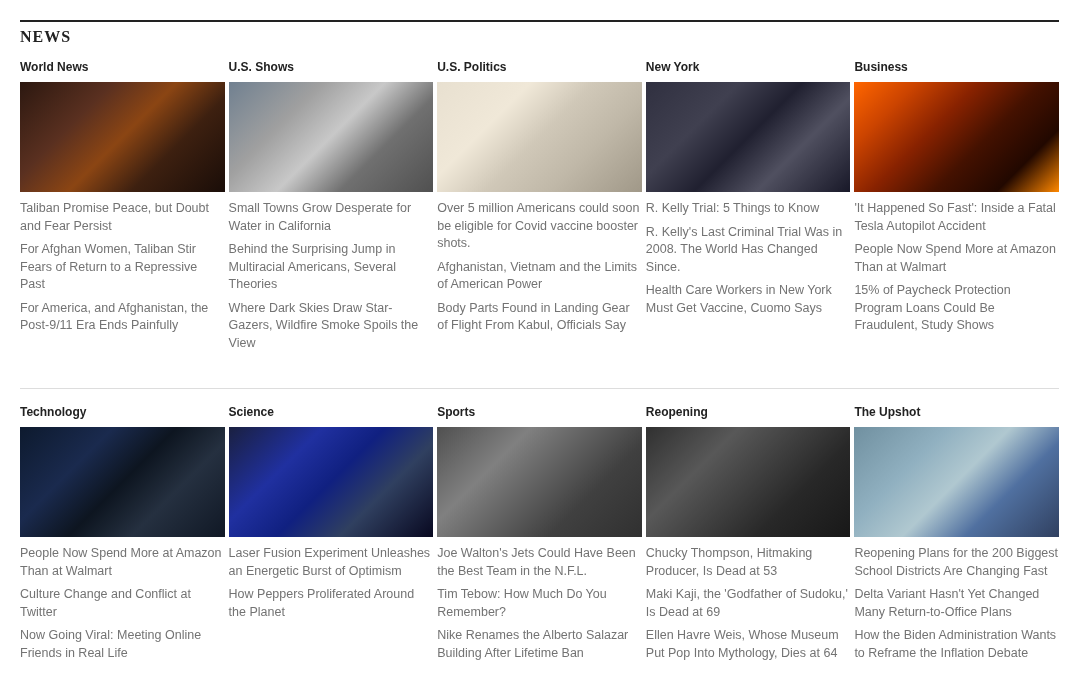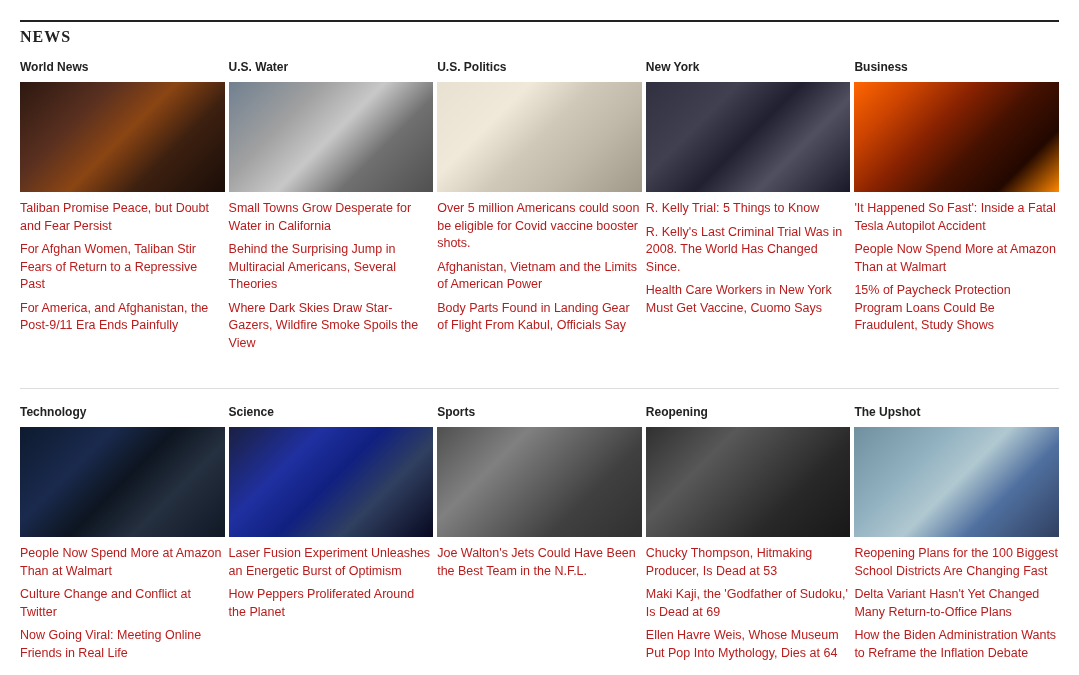--- a/index.html
+++ b/index.html
@@ -10,21 +10,21 @@
     .section-grid { display: grid; grid-template-columns: repeat(5, 1fr); gap: 4px; margin-bottom: 30px; }
     
     .section-column { display: flex; flex-direction: column; }
     
     .section-title { font-size: 12px; font-weight: bold; color: #222; margin-bottom: 8px; font-family: Arial, sans-serif; }
     
     .image-placeholder { width: 100%; height: 110px; margin-bottom: 8px; display: block; }
     
     .article-link { font-size: 12.5px; color: #333; text-decoration: none; line-height: 1.4; display: block; margin-bottom: 6px; font-family: Arial, sans-serif; }
     
-    .article-link-blue { color: #b91c1c; }
+    .article-link-blue { color: #737373; }
     
     .divider { border: none; border-top: 1px solid #ddd; margin: 16px 0; }
 
     
     .img-world-news { background: linear-gradient(135deg, #2c1810 0%, #5a3020 30%, #8b4513 50%, #3d2010 70%, #1a0d08 100%); }
     .img-us-news { background: linear-gradient(135deg, #708090 0%, #a0a0a0 30%, #c8c8c8 50%, #707070 70%, #505050 100%); }
     .img-us-politics { background: linear-gradient(135deg, #e8e0d0 0%, #f0e8d8 30%, #d0c8b8 50%, #c0b8a8 70%, #a09888 100%); }
     .img-new-york { background: linear-gradient(135deg, #303040 0%, #404050 30%, #202030 50%, #505060 70%, #181828 100%); }
     .img-business { background: linear-gradient(135deg, #ff6600 0%, #cc4400 20%, #882200 40%, #441100 60%, #220800 80%, #ff8800 100%); }
     .img-technology { background: linear-gradient(135deg, #0d1a2e 0%, #1a2a4e 30%, #0d1520 50%, #253040 70%, #101825 100%); }
@@ -40,21 +40,21 @@
 
 <div class="section-grid" id="row1-container">
     <div class="section-column">
       <div class="section-title">World News</div>
       <div class="image-placeholder img-world-news"></div>
       <a class="article-link article-link-blue" href="#">Taliban Promise Peace, but Doubt and Fear Persist</a>
       <a class="article-link article-link-blue" href="#">For Afghan Women, Taliban Stir Fears of Return to a Repressive Past</a>
       <a class="article-link article-link-blue" href="#">For America, and Afghanistan, the Post-9/11 Era Ends Painfully</a>
     </div>
     <div class="section-column">
-      <div class="section-title">U.S. Water</div>
+      <div class="section-title">U.S. Shows</div>
       <div class="image-placeholder img-us-news"></div>
       <a class="article-link article-link-blue" href="#">Small Towns Grow Desperate for Water in California</a>
       <a class="article-link article-link-blue" href="#">Behind the Surprising Jump in Multiracial Americans, Several Theories</a>
       <a class="article-link article-link-blue" href="#">Where Dark Skies Draw Star-Gazers, Wildfire Smoke Spoils the View</a>
     </div>
     <div class="section-column">
       <div class="section-title">U.S. Politics</div>
       <div class="image-placeholder img-us-politics"></div>
       <a class="article-link article-link-blue" href="#">Over 5 million Americans could soon be eligible for Covid vaccine booster shots.</a>
       <a class="article-link article-link-blue" href="#">Afghanistan, Vietnam and the Limits of American Power</a>
@@ -89,28 +89,30 @@
     <div class="section-column">
       <div class="section-title">Science</div>
       <div class="image-placeholder img-science"></div>
       <a class="article-link article-link-blue" href="#">Laser Fusion Experiment Unleashes an Energetic Burst of Optimism</a>
       <a class="article-link article-link-blue" href="#">How Peppers Proliferated Around the Planet</a>
     </div>
     <div class="section-column">
       <div class="section-title">Sports</div>
       <div class="image-placeholder img-sports"></div>
       <a class="article-link article-link-blue" href="#">Joe Walton's Jets Could Have Been the Best Team in the N.F.L.</a>
+      <a class="article-link article-link-blue" href="#">Tim Tebow: How Much Do You Remember?</a>
+      <a class="article-link article-link-blue" href="#">Nike Renames the Alberto Salazar Building After Lifetime Ban</a>
     </div>
     <div class="section-column">
       <div class="section-title">Reopening</div>
       <div class="image-placeholder img-obituaries"></div>
       <a class="article-link article-link-blue" href="#">Chucky Thompson, Hitmaking Producer, Is Dead at 53</a>
       <a class="article-link article-link-blue" href="#">Maki Kaji, the 'Godfather of Sudoku,' Is Dead at 69</a>
       <a class="article-link article-link-blue" href="#">Ellen Havre Weis, Whose Museum Put Pop Into Mythology, Dies at 64</a>
     </div>
     <div class="section-column">
       <div class="section-title">The Upshot</div>
       <div class="image-placeholder img-upshot"></div>
-      <a class="article-link article-link-blue" href="#">Reopening Plans for the 100 Biggest School Districts Are Changing Fast</a>
+      <a class="article-link article-link-blue" href="#">Reopening Plans for the 200 Biggest School Districts Are Changing Fast</a>
       <a class="article-link article-link-blue" href="#">Delta Variant Hasn't Yet Changed Many Return-to-Office Plans</a>
       <a class="article-link article-link-blue" href="#">How the Biden Administration Wants to Reframe the Inflation Debate</a>
     </div>
   </div>
 
 </body></html>

